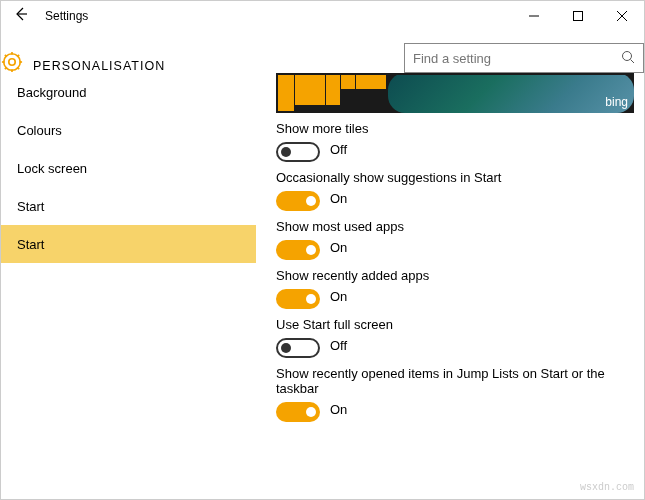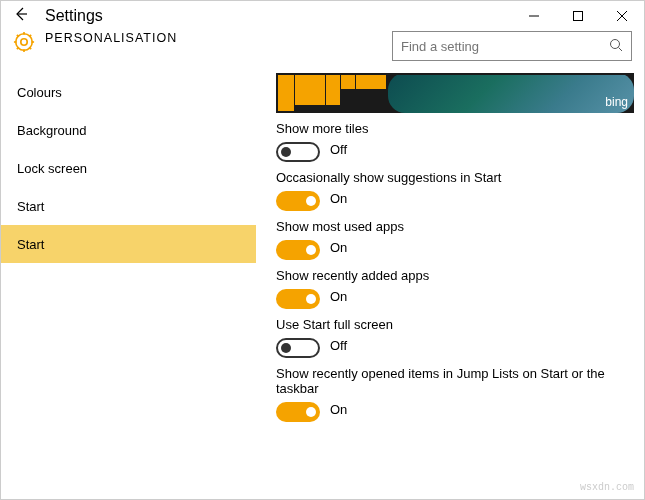--- a/index.html
+++ b/index.html
@@ -1,22 +1,22 @@
 <!DOCTYPE html>
 <html><head>
 <meta charset="utf-8">
 <style>
   * { box-sizing: border-box; margin: 0; padding: 0; }
   body { width: 645px; height: 500px; font-family: "Segoe UI", Arial, sans-serif; font-size: 13px; color: #000; background: #fff; overflow: hidden; border: 1px solid #ccc; position: relative; }
   .titlebar { height: 30px; display: flex; align-items: center; padding: 0; }
   .titlebar .back-btn { width: 40px; text-align: center; font-size: 16px; cursor: pointer; }
-  .titlebar .title { flex: 1; font-size: 16px; padding-left: 4px; }
+  .titlebar .title { flex: 1; font-size: 12px; padding-left: 4px; }
   .titlebar .win-controls { display: flex; }
   .titlebar .win-controls div { width: 44px; height: 30px; display: flex; align-items: center; justify-content: center; font-size: 12px; cursor: pointer; }
-  .header { height: 42px; display: flex; align-items: flex-start; padding: 0 12px; }
+  .header { height: 42px; display: flex; align-items: flex-end; padding: 0 0; }
   .header .gear { width: 22px; height: 22px; margin-right: 10px; }
   .header .heading { font-size: 12.5px; letter-spacing: 1px; flex: 1; font-weight: 400; }
   .search-box { width: 240px; height: 30px; border: 1px solid #888; display: flex; align-items: center; padding: 0 8px; background: #fff; }
   .search-box input { flex: 1; border: none; outline: none; font-size: 13px; color: #666; background: transparent; }
   .search-box .search-icon { font-size: 13px; color: #555; }
   .body { display: flex; height: calc(500px - 30px - 42px); }
   .sidebar { width: 255px; }
   .sidebar .nav-item { height: 38px; display: flex; align-items: center; padding: 0 16px; font-size: 13px; cursor: pointer; }
   .sidebar .nav-item.selected { background: #f7d36a; }
   .content { flex: 1; padding: 0 10px 0 20px; overflow: hidden; }
@@ -90,22 +90,22 @@
       <svg width="14" height="14" viewBox="0 0 14 14">
           <circle cx="6" cy="6" r="4.5" stroke="#555" stroke-width="1" fill="none"></circle>
           <line x1="9.5" y1="9.5" x2="13" y2="13" stroke="#555" stroke-width="1"></line>
         </svg>
     </span>
   </div>
 </div>
 
 <div class="body">
   <div class="sidebar">
+    <div class="nav-item">Background</div>
     <div class="nav-item">Colours</div>
-    <div class="nav-item">Background</div>
     <div class="nav-item">Lock screen</div>
     <div class="nav-item">Start</div>
     <div class="nav-item selected">Start</div>
   </div>
 
   <div class="content">
     <div class="preview">
       <div class="tiles">
         <div class="tile" style="width:16px;height:36px"></div>
         <div class="tile" style="width:30px;height:30px"></div>

